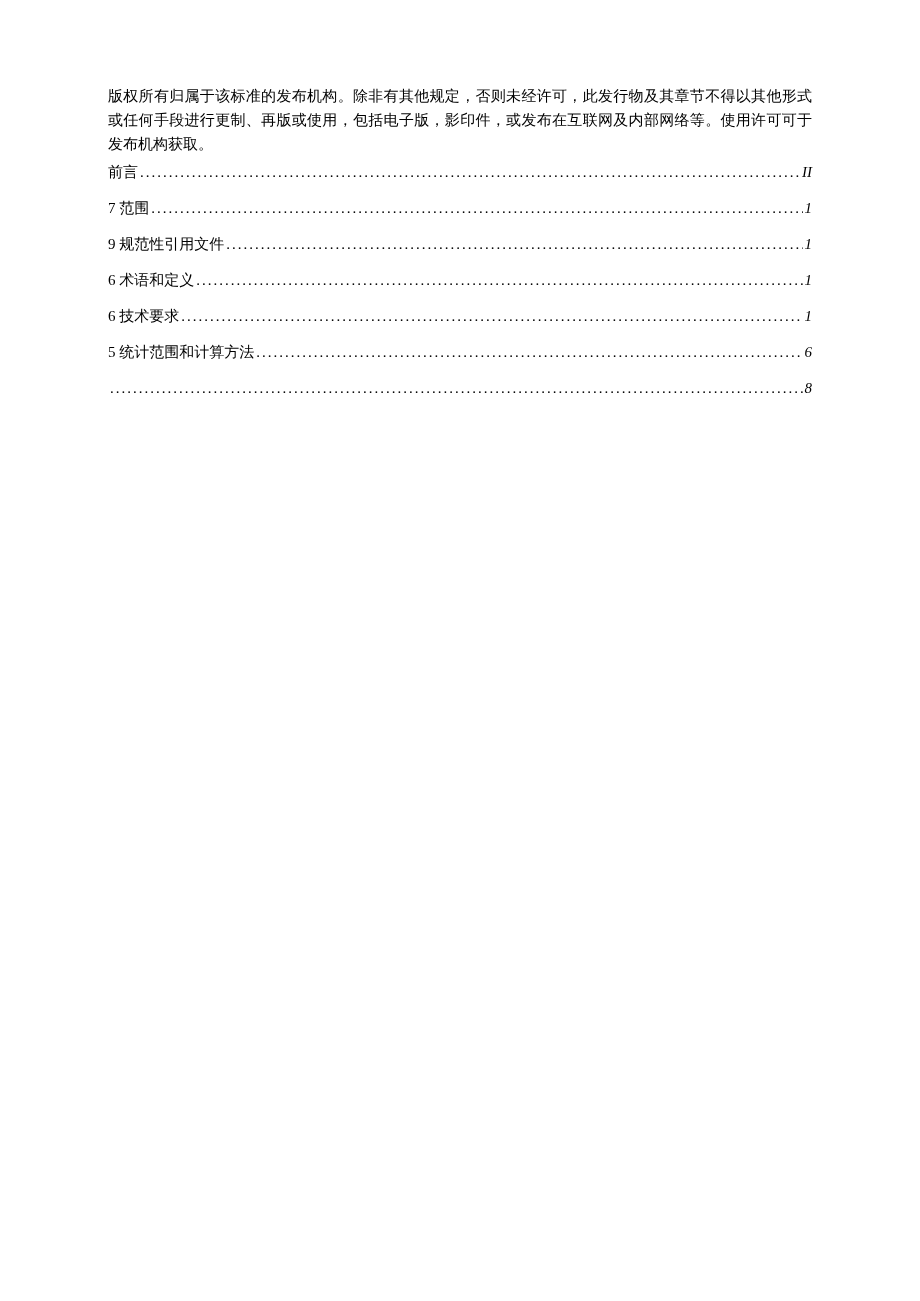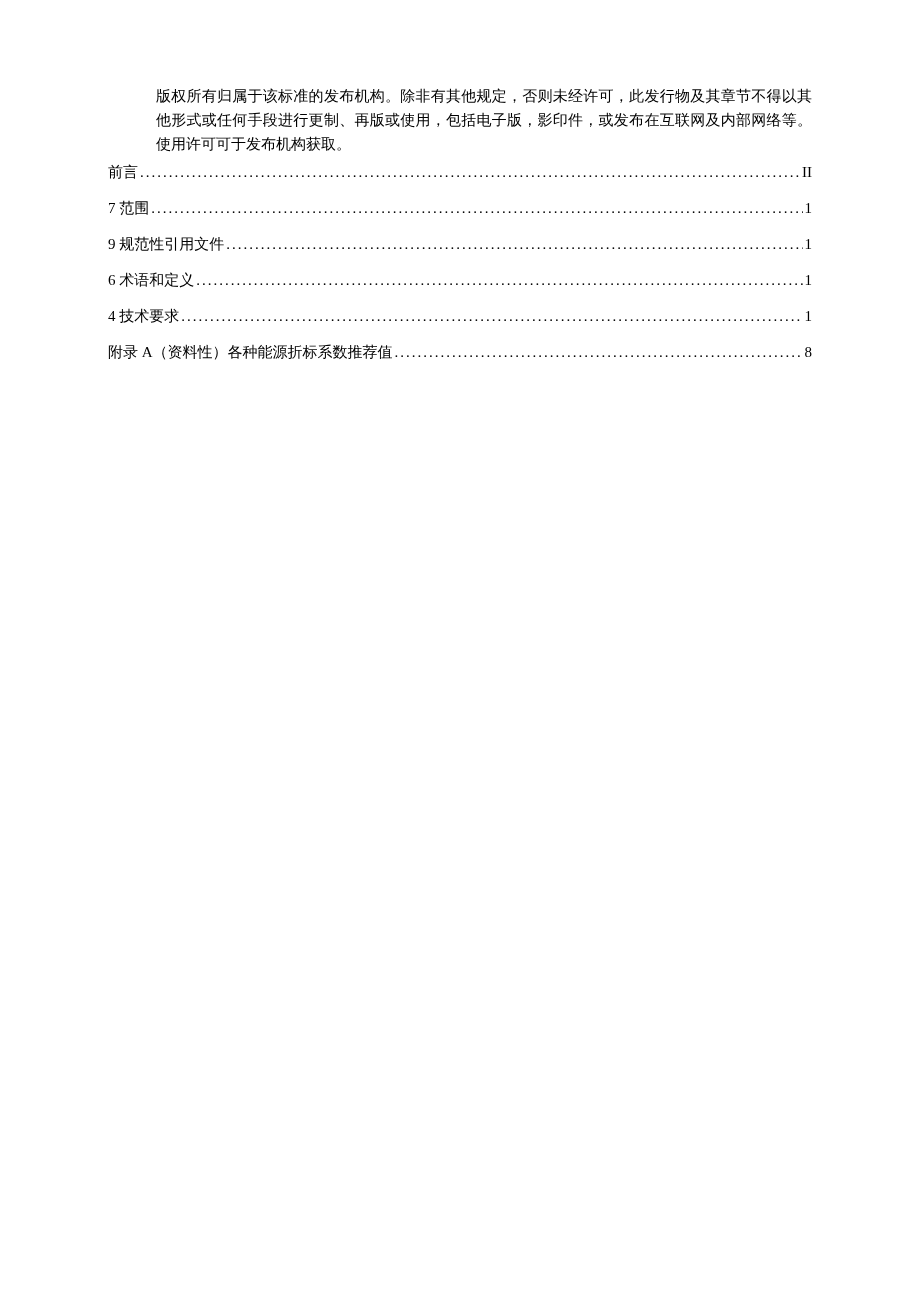--- a/index.html
+++ b/index.html
@@ -13,21 +13,20 @@
       background: #ffffff;
       font-family: "SimSun", "宋体", serif;
       font-size: 15px;
       color: #000000;
       padding: 84px 108px 0 108px;
       line-height: 1.6;
     }
     .copyright-notice {
       margin-bottom: 4px;
       text-align: justify;
-      margin-left: 48px;
     }
     .toc {
       margin-top: 0;
     }
     .toc-row {
       display: flex;
       align-items: flex-end;
       margin-bottom: 12px;
       white-space: nowrap;
     }
@@ -38,20 +37,21 @@
       flex: 1;
       overflow: hidden;
       letter-spacing: 2px;
       margin: 0 2px;
     }
     .toc-dots::before {
       content: ".......................................................................................................................................................";
     }
     .toc-page {
       flex-shrink: 0;
+      font-style: italic;
     }
   </style>
 </head>
 <body>
 
 <div class="copyright-notice">版权所有归属于该标准的发布机构。除非有其他规定，否则未经许可，此发行物及其章节不得以其他形式或任何手段进行更制、再版或使用，包括电子版，影印件，或发布在互联网及内部网络等。使用许可可于发布机构获取。</div>
 
 <div class="toc">
   <div class="toc-row">
     <span class="toc-label">前言</span>
@@ -67,22 +67,26 @@
     <span class="toc-label">9 规范性引用文件</span>
     <span class="toc-dots"></span>
     <span class="toc-page">1</span>
   </div>
   <div class="toc-row">
     <span class="toc-label">6 术语和定义</span>
     <span class="toc-dots"></span>
     <span class="toc-page">1</span>
   </div>
   <div class="toc-row">
-    <span class="toc-label">4 技术要求</span>
+    <span class="toc-label">6 技术要求</span>
     <span class="toc-dots"></span>
     <span class="toc-page">1</span>
   </div>
   <div class="toc-row">
-    <span class="toc-label">附录 A（资料性）各种能源折标系数推荐值</span>
+    <span class="toc-label">5 统计范围和计算方法</span>
+    <span class="toc-dots"></span>
+    <span class="toc-page">6</span>
+  </div>
+  <div class="toc-row">
     <span class="toc-dots"></span>
     <span class="toc-page">8</span>
   </div>
 </div>
 
 </body></html>

